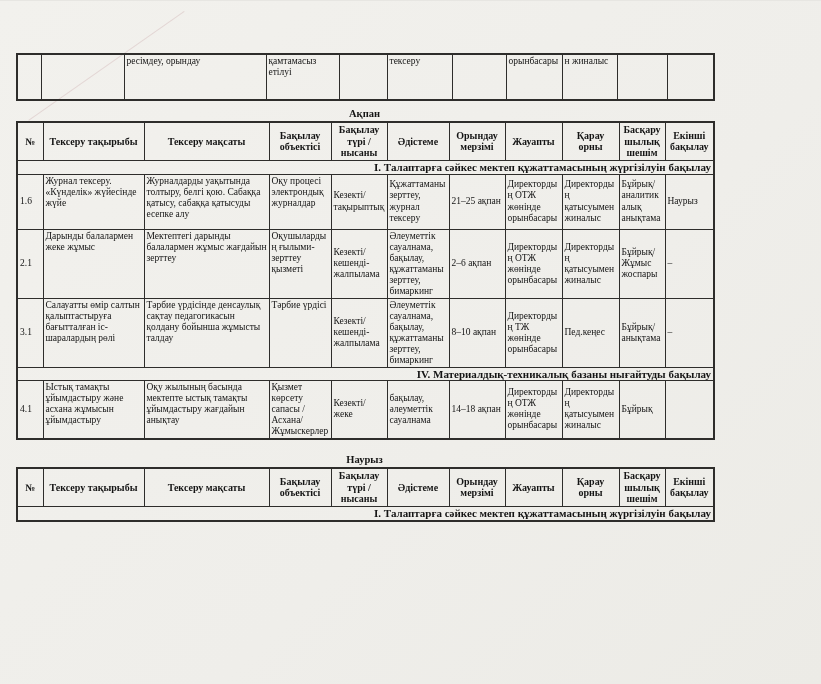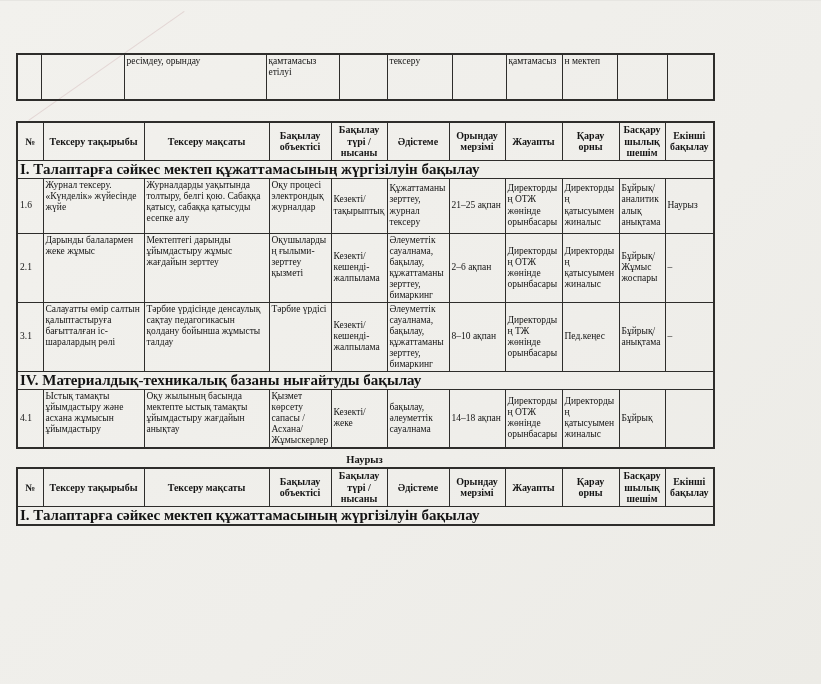--- a/index.html
+++ b/index.html
@@ -17,21 +17,21 @@
   .month-label{position:absolute;left:16px;width:697px;text-align:center;font-weight:bold;font-size:10.5px;color:#141414;}
   .month-feb{top:107px;}
   .month-mar{top:453px;}
 
   .plan{width:697px;}
   .feb{top:120px;}
   .mar{top:466px;}
 
   th.colhead{font-weight:bold;font-size:10px;line-height:1.15;text-align:center;vertical-align:middle;}
   tr.headrow{height:27px;}
-  tr.sectionrow td{font-weight:bold;font-size:15px;text-align:left;vertical-align:middle;padding:0 2px;}
+  tr.sectionrow td{font-weight:bold;font-size:11px;text-align:right;vertical-align:middle;padding:0 2px;}
   tr.sectionrow{height:14px;}
 
   tr.datarow td{font-size:9.5px;line-height:1.16;vertical-align:middle;}
   tr.datarow td:nth-child(2),
   tr.datarow td:nth-child(3),
   tr.datarow td:nth-child(4){vertical-align:top;}
   tr.r11{height:55px;}
   tr.r21{height:68px;}
   tr.r31{height:67px;}
   tr.r41{height:57px;}
@@ -64,28 +64,29 @@
     </colgroup>
     <tbody>
         <tr>
       <td></td>
       <td></td>
       <td>ресімдеу, орындау</td>
       <td>қамтамасыз етілуі</td>
       <td></td>
       <td>тексеру</td>
       <td></td>
-      <td>қамтамасыз</td>
-      <td>н мектеп</td>
+      <td>орынбасары</td>
+      <td>н жиналыс</td>
       <td></td>
       <td></td>
     </tr>
   </tbody>
     </table>
 
+  <div class="month-label month-feb">Ақпан</div>
 
   <table class="plan feb">
     <colgroup>
       <col style="width:26px">
         <col style="width:101px">
         <col style="width:125px">
         <col style="width:62px">
       <col style="width:56px">
         <col style="width:62px">
         <col style="width:56px">
@@ -120,21 +121,21 @@
       <td>Құжаттаманы зерттеу, журнал тексеру</td>
       <td>21–25 ақпан</td>
       <td>Директордың ОТЖ жөнінде орынбасары</td>
       <td>Директордың қатысуымен жиналыс</td>
       <td>Бұйрық/ аналитикалық анықтама</td>
       <td>Наурыз</td>
     </tr>
     <tr class="datarow r21">
       <td>2.1</td>
       <td>Дарынды балалармен жеке жұмыс</td>
-      <td>Мектептегі дарынды ұйымдастыру жұмыс жағдайын зерттеу</td>
+      <td>Мектептегі дарынды балалармен жұмыс жағдайын зерттеу</td>
       <td>Оқушылардың ғылыми-зерттеу қызметі</td>
       <td>Кезекті/ кешенді-жалпылама</td>
       <td>Әлеуметтік сауалнама, бақылау, құжаттаманы зерттеу, бимаркинг</td>
       <td>2–6 ақпан</td>
       <td>Директордың ОТЖ жөнінде орынбасары</td>
       <td>Директордың қатысуымен жиналыс</td>
       <td>Бұйрық/ Жұмыс жоспары</td>
       <td>–</td>
     </tr>
     <tr class="datarow r31">

